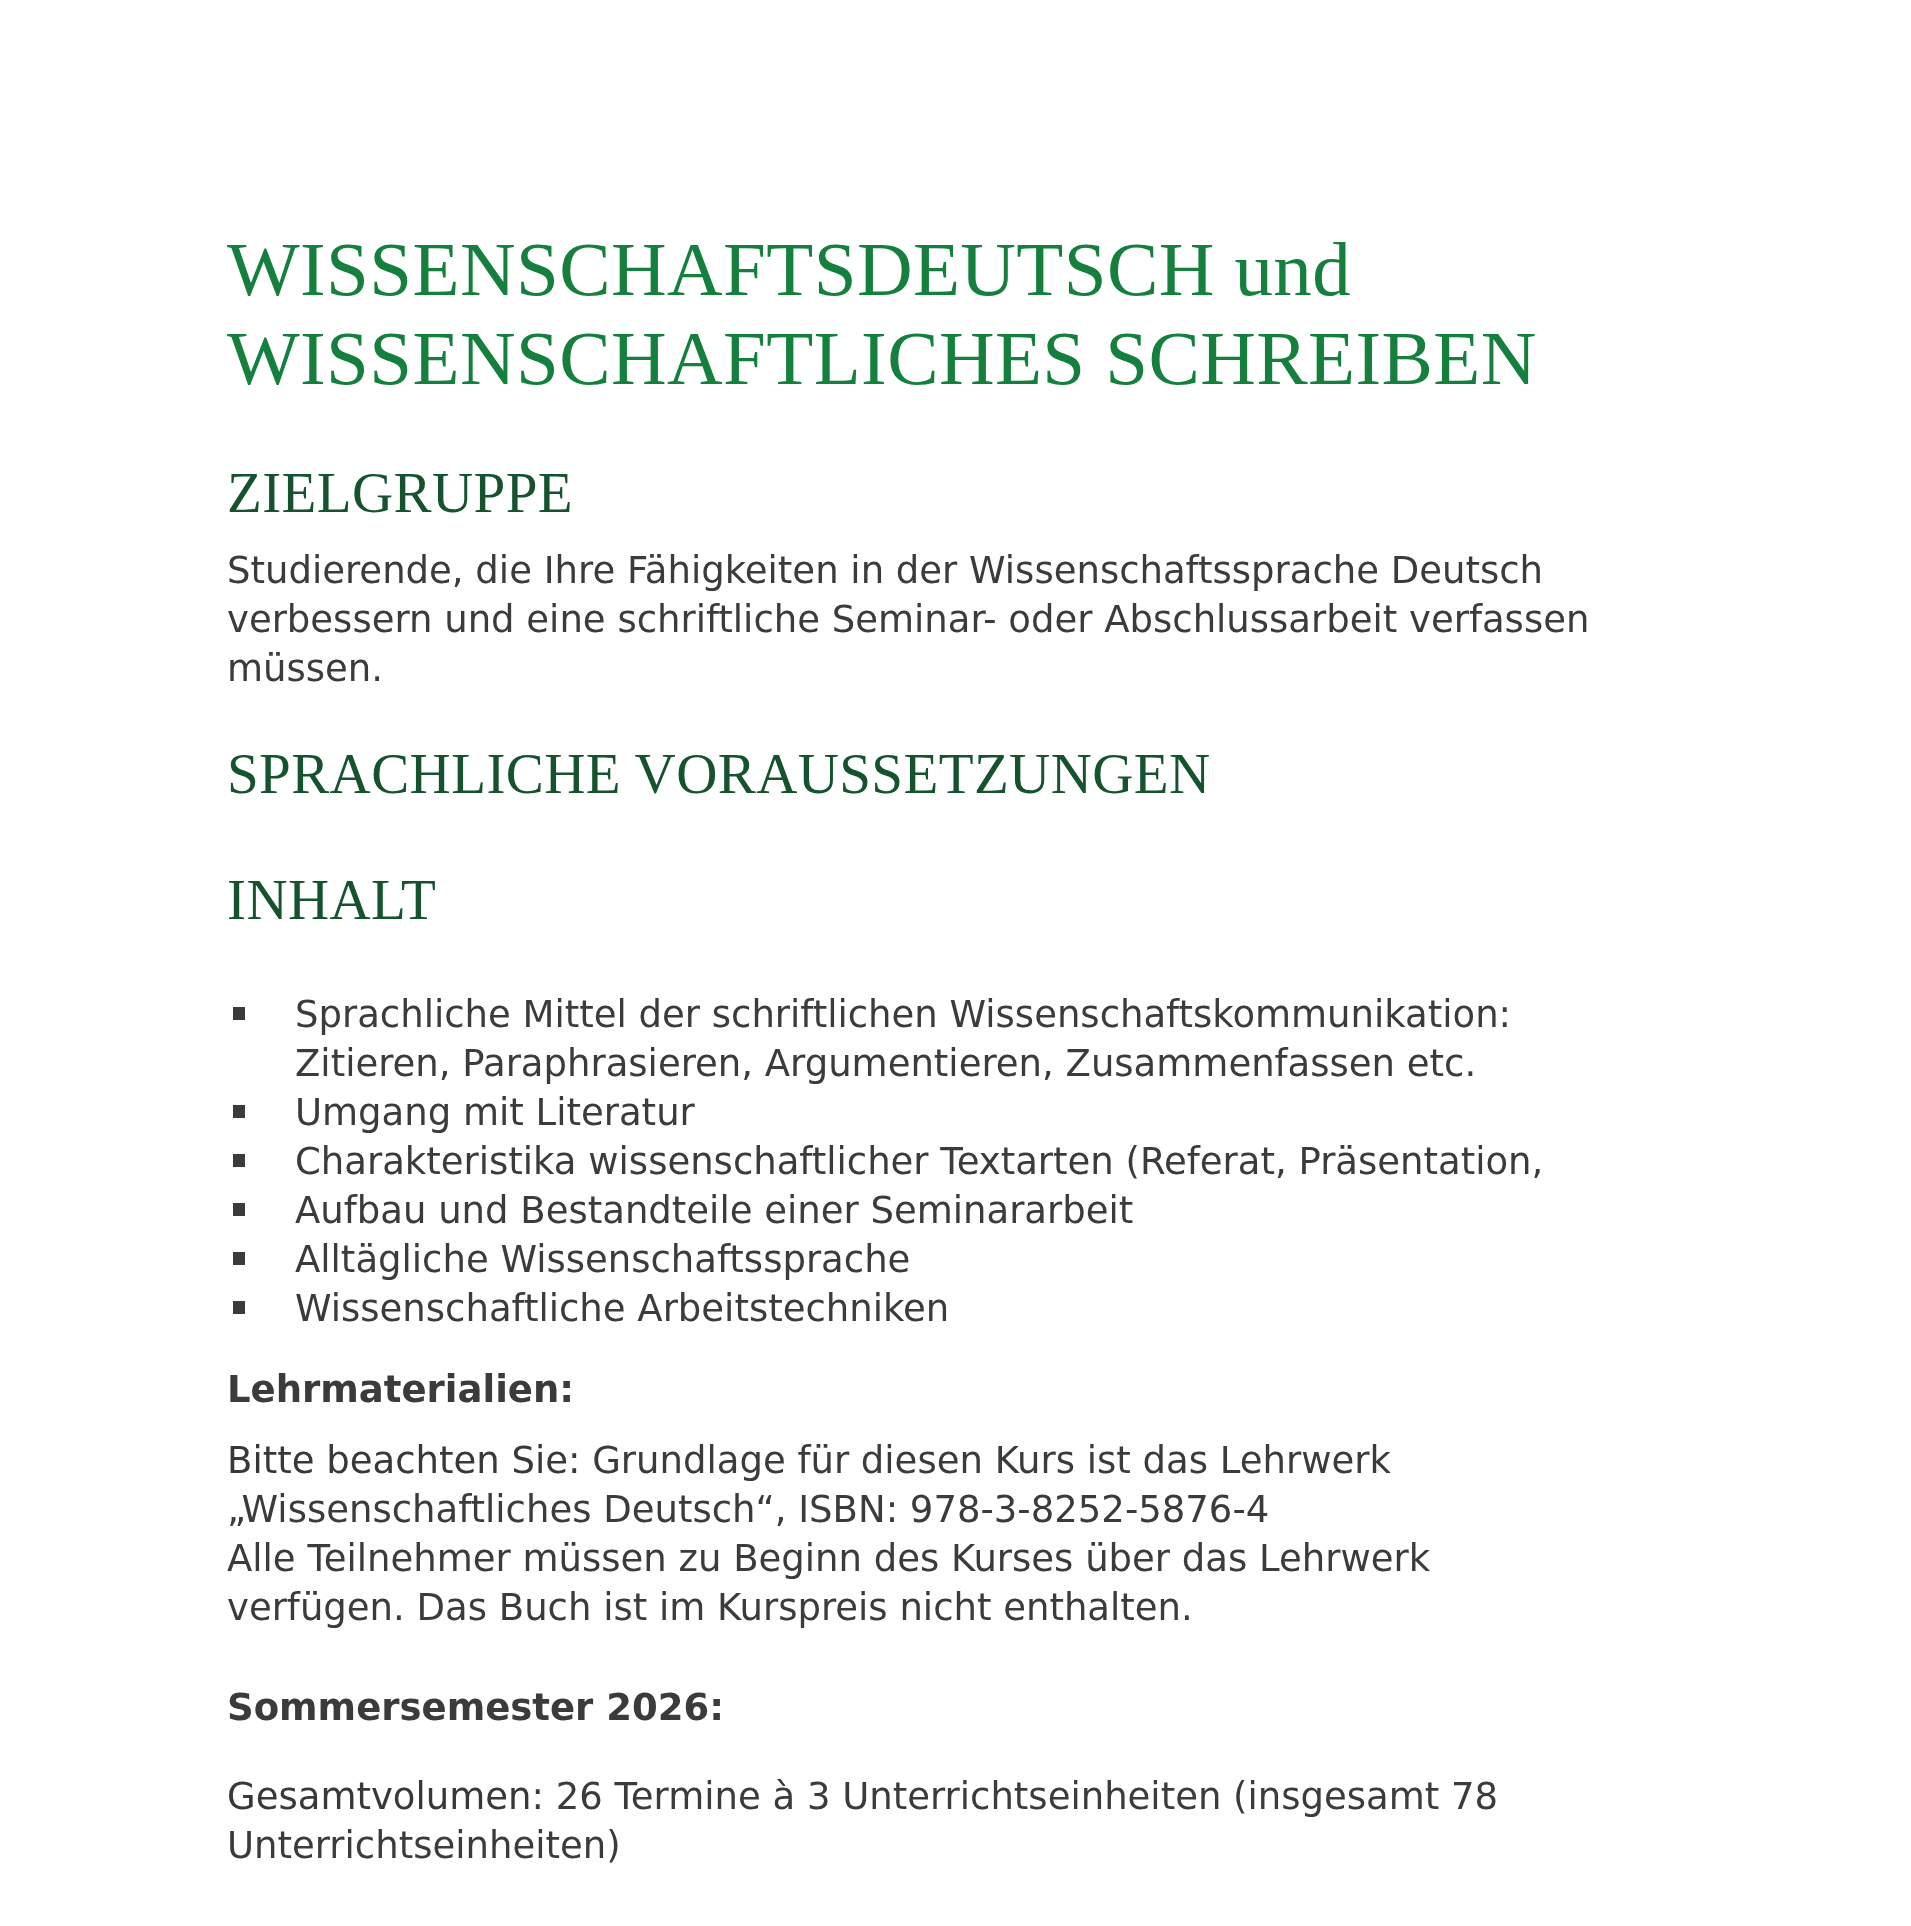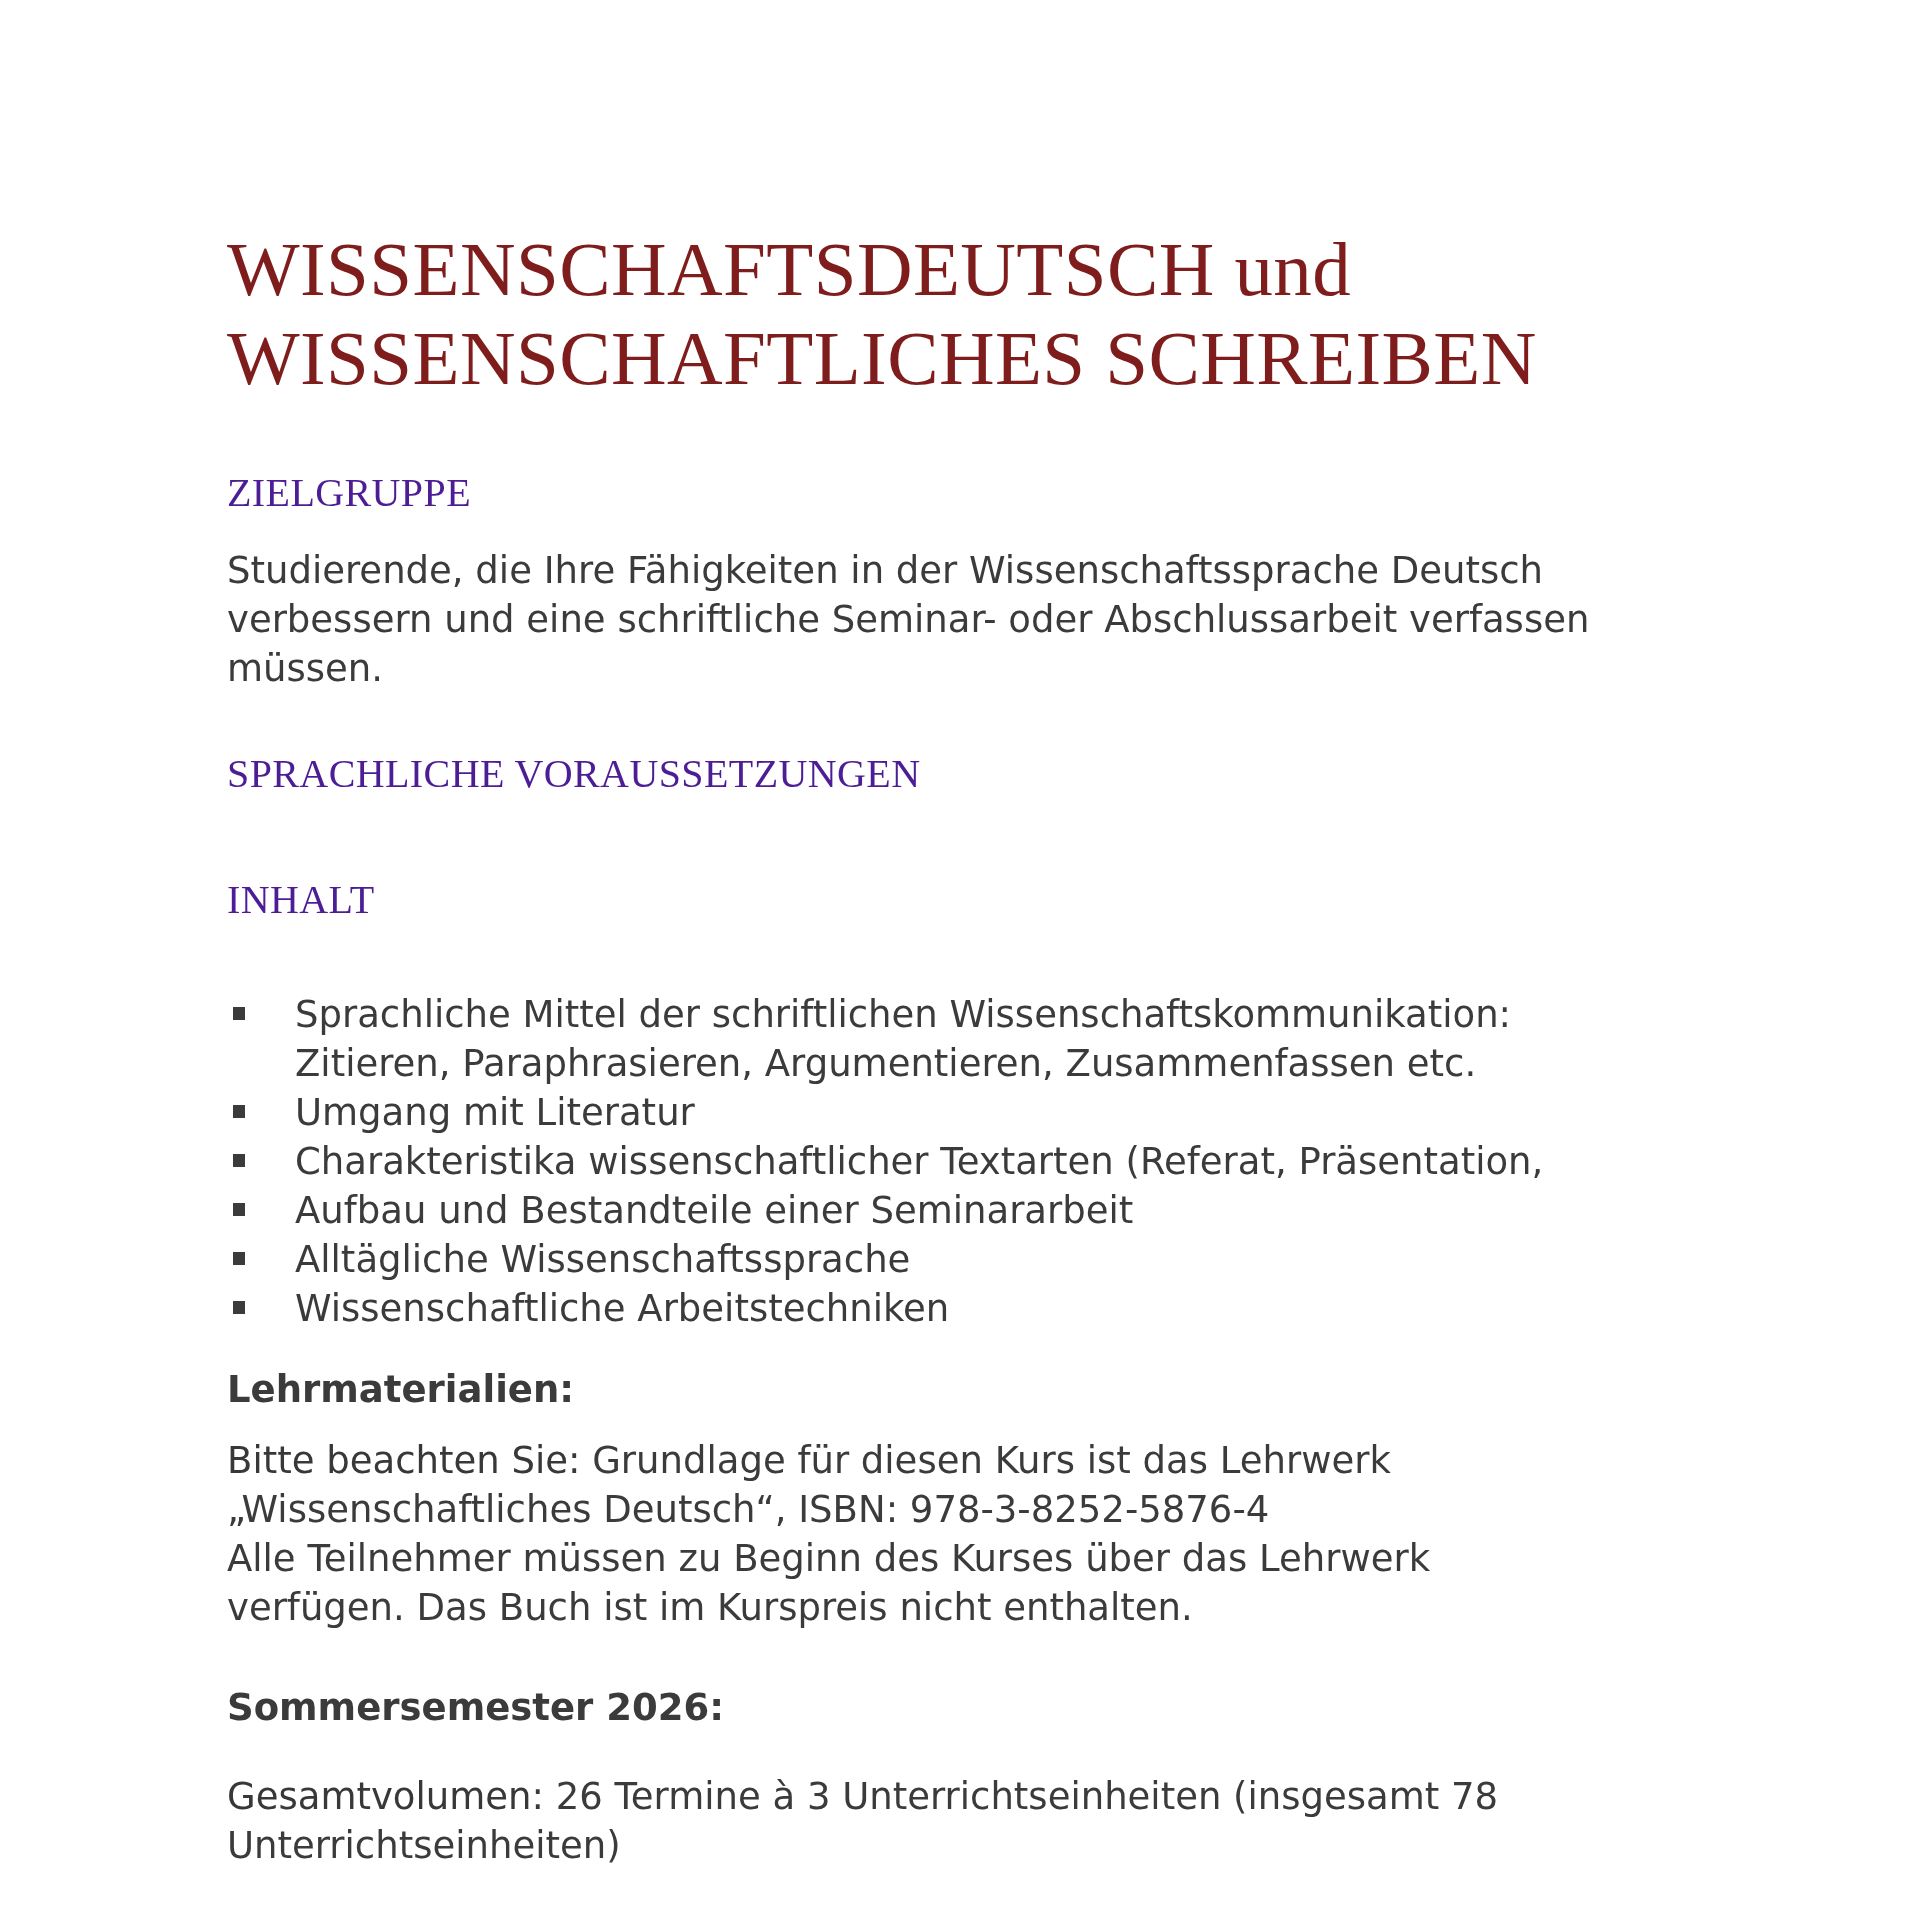--- a/index.html
+++ b/index.html
@@ -14,29 +14,29 @@
     font-family: "DejaVu Sans", "Liberation Sans", sans-serif;
     color: #3B3B3B;
   }
   h1, h2, p, ul, li { margin: 0; padding: 0; }
 
   .doc-title {
     font-family: "Liberation Serif", "DejaVu Serif", serif;
     font-weight: 400;
     font-size: 77px;
     line-height: 89px;
-    color: #7f1d1d;
+    color: #15803d;
     letter-spacing: 0.4px;
   }
   .section-heading {
     font-family: "Liberation Serif", "DejaVu Serif", serif;
     font-weight: 400;
-    font-size: 40px;
+    font-size: 57px;
     line-height: 71px;
-    color: #4c1d95;
+    color: #14532d;
     letter-spacing: 0.4px;
   }
   .h-ziel   { margin-top: 54px; }
   .h-sprach { margin-top: 45px; }
   .h-inhalt { margin-top: 55px; }
 
   .body-text {
     font-size: 37px;
     line-height: 49px;
     color: #3B3B3B;

